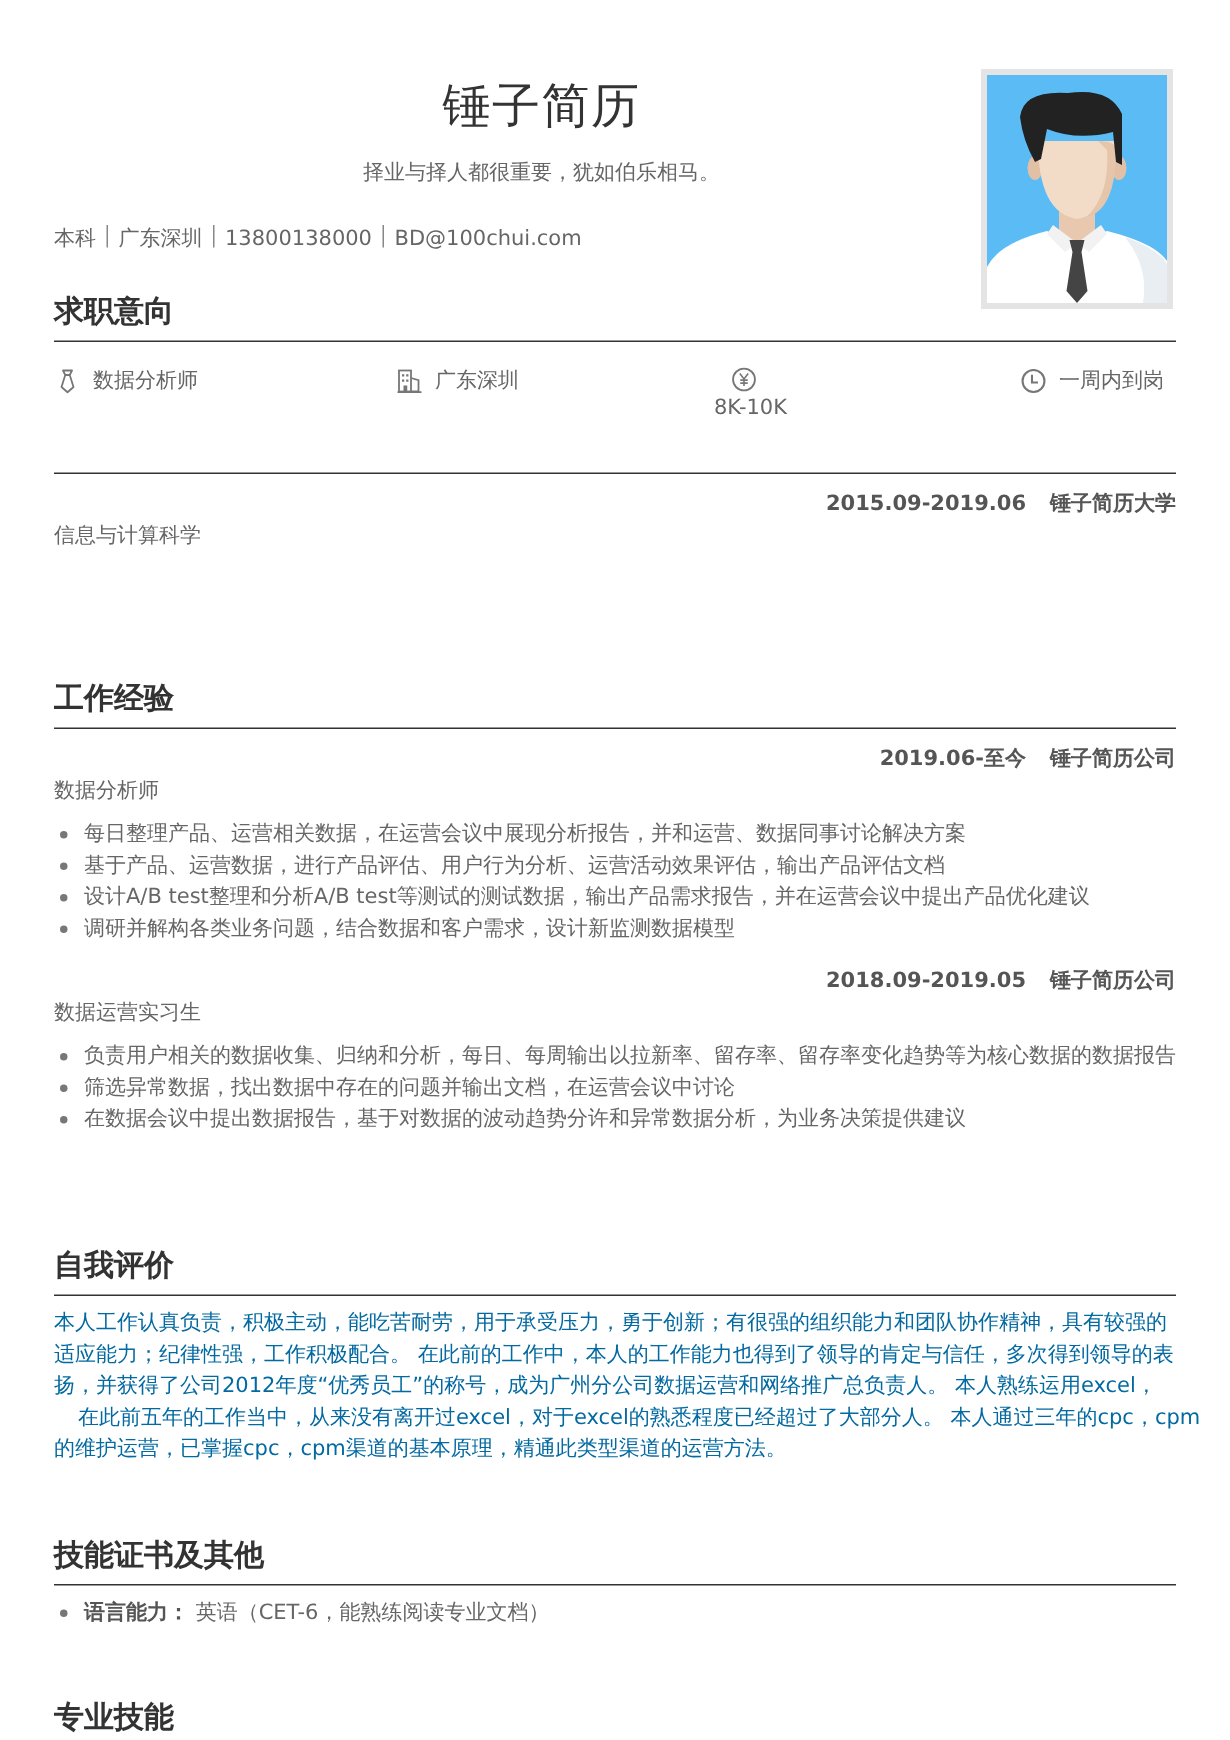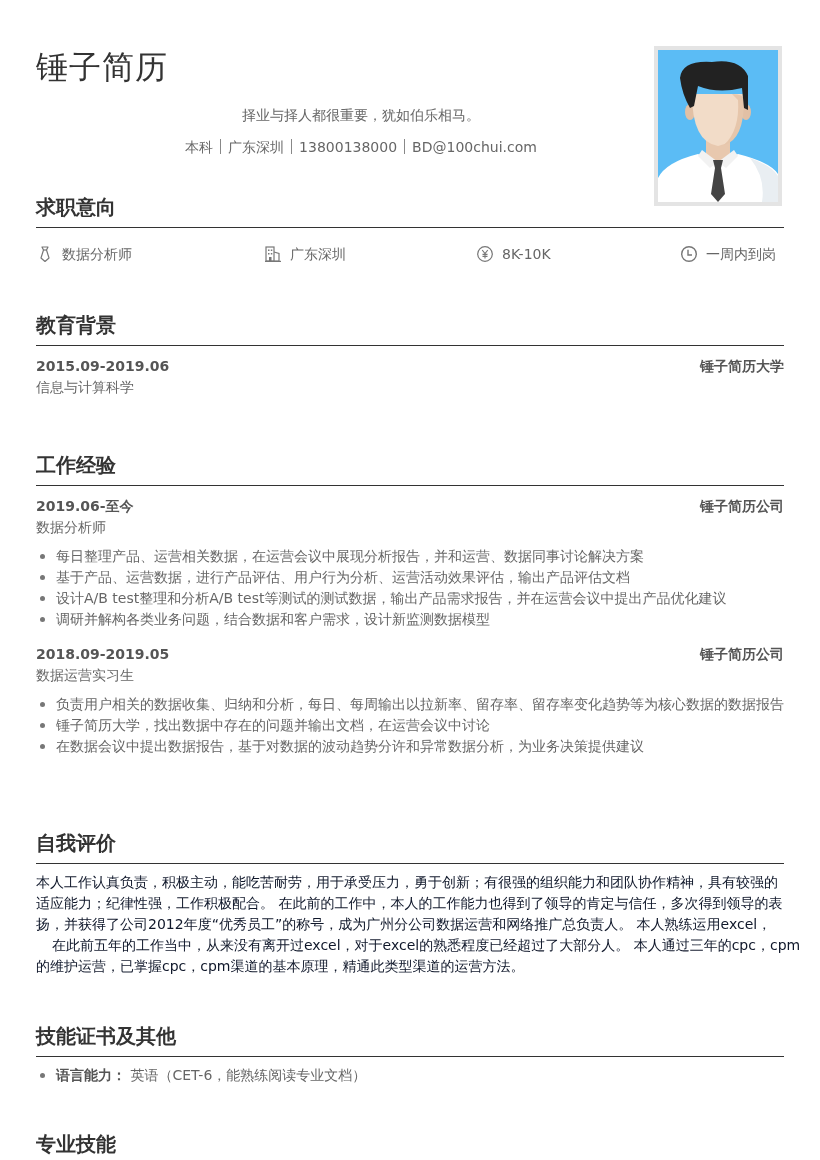--- a/index.html
+++ b/index.html
@@ -3,47 +3,47 @@
 <meta charset="utf-8">
 <style>
   * { box-sizing: border-box; margin: 0; padding: 0; }
   html, body { width: 820px; height: 1160px; background: #ffffff; overflow: hidden; }
   body { font-family: "DejaVu Sans", "Liberation Sans", sans-serif; color: #555555; position: relative; }
 
   .page { position: absolute; left: 36px; top: 0; width: 748px; }
 
   
   .header { position: relative; height: 190px; }
-  .name { position: absolute; left: 0; width: 650px; top: 48px; text-align: left; font-size: 32px; color: #333333; letter-spacing: 1px; line-height: 44px; font-family: Liberation Mono, monospace; }
+  .name { position: absolute; left: 0; width: 650px; top: 48px; text-align: center; font-size: 32px; color: #333333; letter-spacing: 1px; line-height: 44px; }
   .motto { position: absolute; left: 0; width: 650px; top: 104px; text-align: center; font-size: 14px; color: #666666; line-height: 22px; }
-  .contact { position: absolute; left: 0; width: 650px; top: 136px; text-align: center; font-size: 14px; color: #666666; line-height: 22px; }
+  .contact { position: absolute; left: 0; width: 650px; top: 148px; font-size: 14px; color: #666666; line-height: 22px; }
   .contact .sep { display: inline-block; width: 1px; height: 15px; background: #888888; margin: 0 7px; vertical-align: -2px; }
 
   .photo { position: absolute; left: 618px; top: 46px; width: 128px; height: 160px; border: 4px solid #e4e4e4; background: #ffffff; overflow: hidden; }
   .photo svg { display: block; width: 120px; height: 152px; }
 
   
   .section { position: absolute; left: 0; width: 748px; }
   .sec-title { font-size: 20px; font-weight: bold; color: #333333; line-height: 28px; height: 30px; }
   .sec-line { height: 1px; background: #333333; margin-top: 4px; }
 
   .intent-row { position: relative; height: 40px; margin-top: 6px; }
   .intent { position: absolute; top: 10px; display: flex; align-items: center; font-size: 14px; color: #666666; line-height: 20px; }
   .intent svg { width: 18px; height: 18px; margin-right: 8px; }
 
-  .entry-head { display: flex; justify-content: space-between; margin-top: 10px; line-height: 20px; }
+  .entry-head { display: flex; justify-content: flex-end; margin-top: 10px; line-height: 20px; }
   .entry-date { font-size: 14px; font-weight: bold; color: #555555; }
   .entry-org { font-size: 14px; font-weight: bold; color: #555555; margin-left: 16px; }
   .entry-sub { font-size: 14px; color: #666666; line-height: 22px; }
 
   ul.bullets { list-style: none; margin-top: 8px; }
   ul.bullets li { position: relative; padding-left: 20px; font-size: 14px; color: #666666; line-height: 21px; white-space: nowrap; }
   ul.bullets li::before { content: ""; position: absolute; left: 4px; top: 8px; width: 5px; height: 5px; border-radius: 50%; background: #777777; }
 
-  .para { font-size: 14px; color: #0f172a; line-height: 21px; margin-top: 8px; text-align: justify; }
+  .para { font-size: 14px; color: #0369a1; line-height: 21px; margin-top: 8px; text-align: justify; }
   .skill-label { font-weight: bold; color: #555555; }
 </style>
 </head>
 <body>
 
 <div class="page">
 
   <div class="header">
     <div class="name">锤子简历</div>
     <div class="motto">择业与择人都很重要，犹如伯乐相马。</div>
@@ -92,39 +92,38 @@
           <path d="M10 7 L15 8.5 L15 16 L10 16" fill="none" stroke="#777" stroke-width="1.2"></path>
           <rect x="4" y="4.5" width="1.5" height="1.5" fill="#777"></rect>
             <rect x="6.8" y="4.5" width="1.5" height="1.5" fill="#777"></rect>
           <rect x="4" y="8" width="1.5" height="1.5" fill="#777"></rect>
             <rect x="6.8" y="8" width="1.5" height="1.5" fill="#777"></rect>
           <rect x="5" y="12" width="2.5" height="4" fill="#777"></rect>
           <line x1="1" y1="16.4" x2="17" y2="16.4" stroke="#777" stroke-width="1.2"></line>
         </svg>
         <span>广东深圳</span>
       </div>
-      <div class="intent" style="left:440px;">
+      <div class="intent" style="left:440px;flex-direction:column;">
         <svg viewBox="0 0 18 18">
           <circle cx="9" cy="9" r="7.3" fill="none" stroke="#777" stroke-width="1.2"></circle>
           <path d="M6.2 5 L9 8.6 L11.8 5 M9 8.6 L9 13.4 M6.5 9.4 L11.5 9.4 M6.5 11.4 L11.5 11.4" fill="none" stroke="#777" stroke-width="1.1"></path>
         </svg>
         <span>8K-10K</span>
       </div>
       <div class="intent" style="left:644px;">
         <svg viewBox="0 0 18 18">
           <circle cx="9" cy="9" r="7.3" fill="none" stroke="#777" stroke-width="1.4"></circle>
           <path d="M8 4.8 L8 10 L12 10" fill="none" stroke="#777" stroke-width="1.4"></path>
         </svg>
         <span>一周内到岗</span>
       </div>
     </div>
   </div>
 
   <div class="section" style="top:311px;">
-    <div class="sec-title">教育背景</div>
     <div class="sec-line"></div>
     <div class="entry-head">
       <span class="entry-date">2015.09-2019.06</span>
       <span class="entry-org">锤子简历大学</span>
     </div>
     <div class="entry-sub">信息与计算科学</div>
   </div>
 
   <div class="section" style="top:451px;">
     <div class="sec-title">工作经验</div>
@@ -142,21 +141,21 @@
       <li>调研并解构各类业务问题，结合数据和客户需求，设计新监测数据模型</li>
     </ul>
 
     <div class="entry-head" style="margin-top:14px;">
       <span class="entry-date">2018.09-2019.05</span>
       <span class="entry-org">锤子简历公司</span>
     </div>
     <div class="entry-sub">数据运营实习生</div>
     <ul class="bullets">
       <li>负责用户相关的数据收集、归纳和分析，每日、每周输出以拉新率、留存率、留存率变化趋势等为核心数据的数据报告</li>
-      <li>锤子简历大学，找出数据中存在的问题并输出文档，在运营会议中讨论</li>
+      <li>筛选异常数据，找出数据中存在的问题并输出文档，在运营会议中讨论</li>
       <li>在数据会议中提出数据报告，基于对数据的波动趋势分许和异常数据分析，为业务决策提供建议</li>
     </ul>
   </div>
 
   <div class="section" style="top:829px;">
     <div class="sec-title">自我评价</div>
     <div class="sec-line"></div>
     <div class="para">
       <div style="white-space:nowrap;">本人工作认真负责，积极主动，能吃苦耐劳，用于承受压力，勇于创新；有很强的组织能力和团队协作精神，具有较强的</div>
       <div style="white-space:nowrap;">适应能力；纪律性强，工作积极配合。 在此前的工作中，本人的工作能力也得到了领导的肯定与信任，多次得到领导的表</div>

